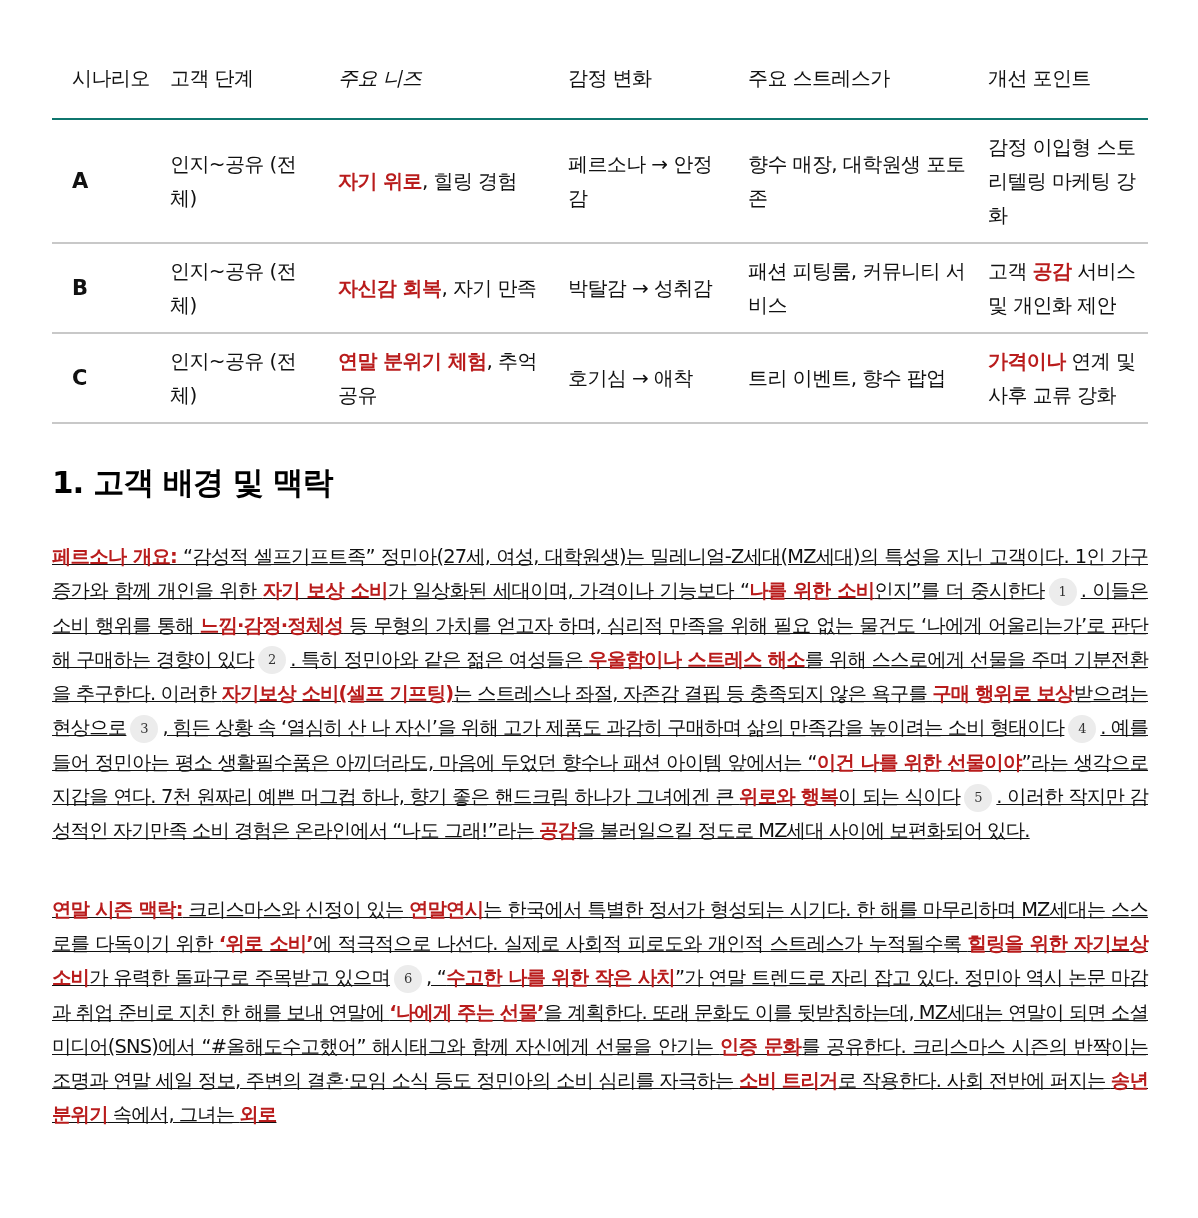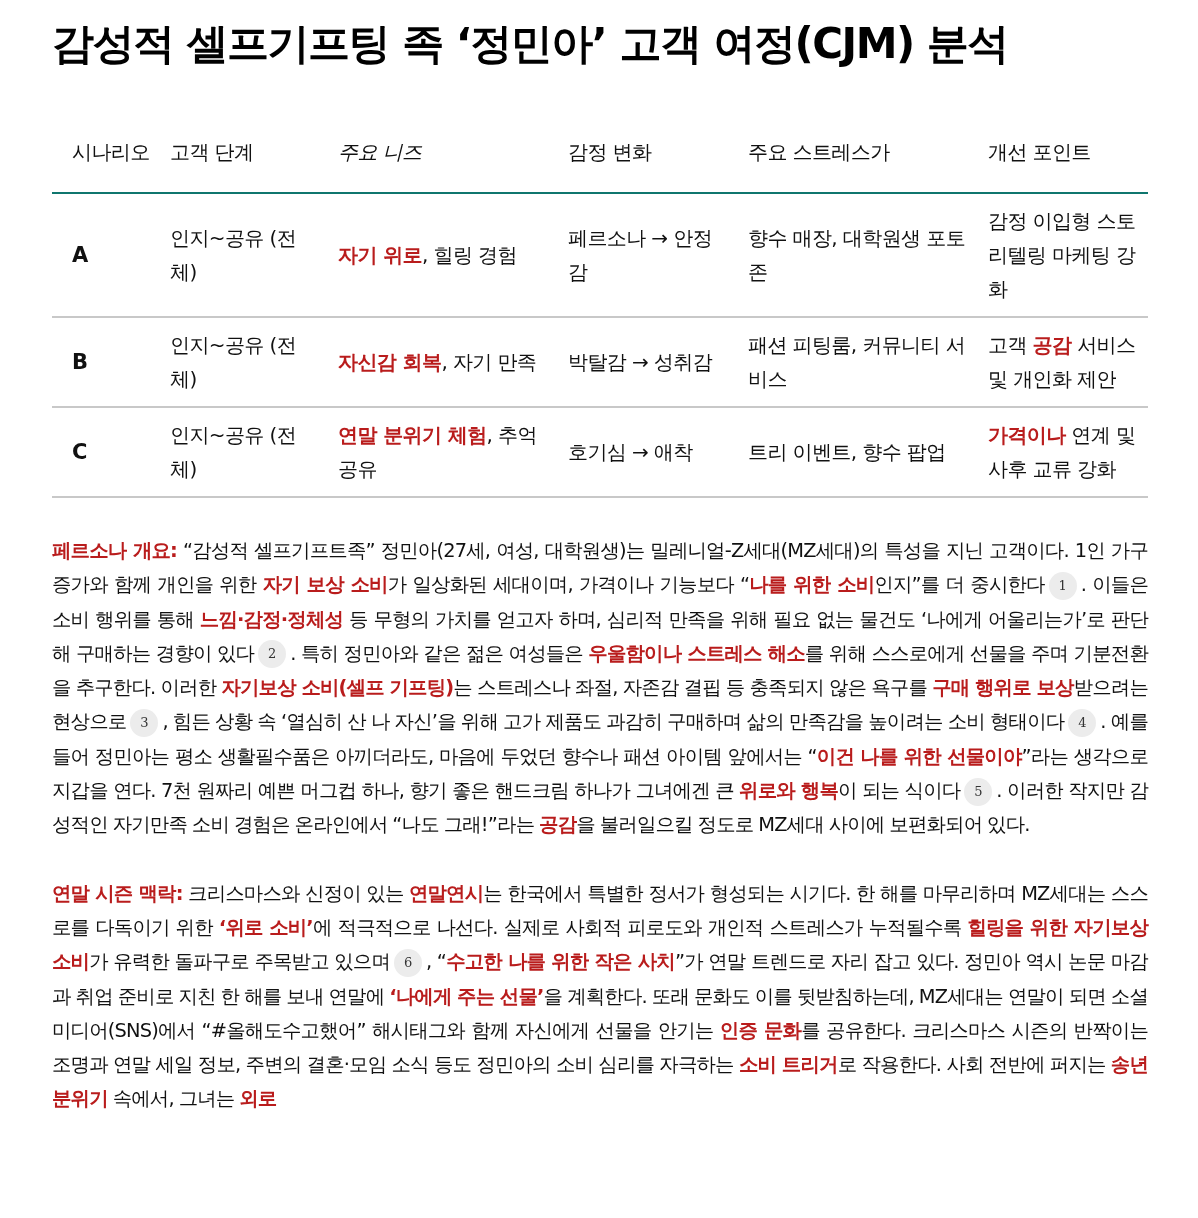--- a/index.html
+++ b/index.html
@@ -60,22 +60,23 @@
     letter-spacing: -1px;
     color: #000;
   }
   p.para {
     margin: 36px 0 0 0;
     font-size: 19.4px;
     line-height: 34.3px;
     text-align: justify;
     letter-spacing: -0.8px;
     word-spacing: -0.5px;
+    text-decoration: underline;
   }
-  p.para + p.para { margin-top: 34px; }
+  p.para + p.para { margin-top: 44px; }
   .cite {
     display: inline-block;
     width: 28px;
     height: 28px;
     line-height: 28px;
     border-radius: 14px;
     background: #ececec;
     color: #333;
     font-size: 13px;
     text-align: center;
@@ -83,21 +84,20 @@
     margin: 0 4px;
     letter-spacing: 0;
     font-family: "DejaVu Serif", serif;
   }
 </style>
 </head>
 <body>
 
 <div class="page">
 
-  <h1 class="title">감성적 셀프기프팅 족 ‘정민아’ 고객 여정(CJM) 분석</h1>
 
   <table class="cjm">
     <thead>
       <tr>
         <th class="col1" style="width:78px;">시나리오</th>
         <th class="col2">고객 단계</th>
         <th class="col3">주요 니즈</th>
         <th class="col4">감정 변화</th>
         <th class="col5">주요 스트레스가</th>
         <th>개선 포인트</th>
@@ -124,18 +124,19 @@
         <td class="scen">C</td>
         <td>인지~공유 (전체)</td>
         <td><b>연말 분위기 체험</b><span>, 추억 공유</span></td>
         <td>호기심 → 애착</td>
         <td>트리 이벤트, 향수 팝업</td>
         <td><span></span><b>가격이나</b><span> 연계 및 사후 교류 강화</span></td>
       </tr>
     </tbody>
   </table>
 
+  <h2 class="section">1. 고객 배경 및 맥락</h2>
 
   <p class="para"><b>페르소나 개요:</b><span> “감성적 셀프기프트족” 정민아(27세, 여성, 대학원생)는 밀레니얼-Z세대(MZ세대)의 특성을 지닌 고객이다. 1인 가구 증가와 함께 개인을 위한 </span><b>자기 보상 소비</b><span>가 일상화된 세대이며, 가격이나 기능보다 “</span><b>나를 위한 소비</b><span>인지”를 더 중시한다</span><span class="cite">1</span><span>. 이들은 소비 행위를 통해 </span><b>느낌·감정·정체성</b><span> 등 무형의 가치를 얻고자 하며, 심리적 만족을 위해 필요 없는 물건도 ‘나에게 어울리는가’로 판단해 구매하는 경향이 있다</span><span class="cite">2</span><span>. 특히 정민아와 같은 젊은 여성들은 </span><b>우울함이나 스트레스 해소</b><span>를 위해 스스로에게 선물을 주며 기분전환을 추구한다. 이러한 </span><b>자기보상 소비(셀프 기프팅)</b><span>는 스트레스나 좌절, 자존감 결핍 등 충족되지 않은 욕구를 </span><b>구매 행위로 보상</b><span>받으려는 현상으로</span><span class="cite">3</span><span>, 힘든 상황 속 ‘열심히 산 나 자신’을 위해 고가 제품도 과감히 구매하며 삶의 만족감을 높이려는 소비 형태이다</span><span class="cite">4</span><span>. 예를 들어 정민아는 평소 생활필수품은 아끼더라도, 마음에 두었던 향수나 패션 아이템 앞에서는 “</span><b>이건 나를 위한 선물이야</b><span>”라는 생각으로 지갑을 연다. 7천 원짜리 예쁜 머그컵 하나, 향기 좋은 핸드크림 하나가 그녀에겐 큰 </span><b>위로와 행복</b><span>이 되는 식이다</span><span class="cite">5</span><span>. 이러한 작지만 감성적인 자기만족 소비 경험은 온라인에서 “나도 그래!”라는 </span><b>공감</b><span>을 불러일으킬 정도로 MZ세대 사이에 보편화되어 있다.</span></p>
 
   <p class="para"><b>연말 시즌 맥락:</b><span> 크리스마스와 신정이 있는 </span><b>연말연시</b><span>는 한국에서 특별한 정서가 형성되는 시기다. 한 해를 마무리하며 MZ세대는 스스로를 다독이기 위한 </span><b>‘위로 소비’</b><span>에 적극적으로 나선다. 실제로 사회적 피로도와 개인적 스트레스가 누적될수록 </span><b>힐링을 위한 자기보상 소비</b><span>가 유력한 돌파구로 주목받고 있으며</span><span class="cite">6</span><span>, “</span><b>수고한 나를 위한 작은 사치</b><span>”가 연말 트렌드로 자리 잡고 있다. 정민아 역시 논문 마감과 취업 준비로 지친 한 해를 보내 연말에 </span><b>‘나에게 주는 선물’</b><span>을 계획한다. 또래 문화도 이를 뒷받침하는데, MZ세대는 연말이 되면 소셜미디어(SNS)에서 “#올해도수고했어” 해시태그와 함께 자신에게 선물을 안기는 </span><b>인증 문화</b><span>를 공유한다. 크리스마스 시즌의 반짝이는 조명과 연말 세일 정보, 주변의 결혼·모임 소식 등도 정민아의 소비 심리를 자극하는 </span><b>소비 트리거</b><span>로 작용한다. 사회 전반에 퍼지는 </span><b>송년 분위기</b><span> 속에서, 그녀는 </span><b>외로</b></p>
 
 </div>
 
 </body></html>

